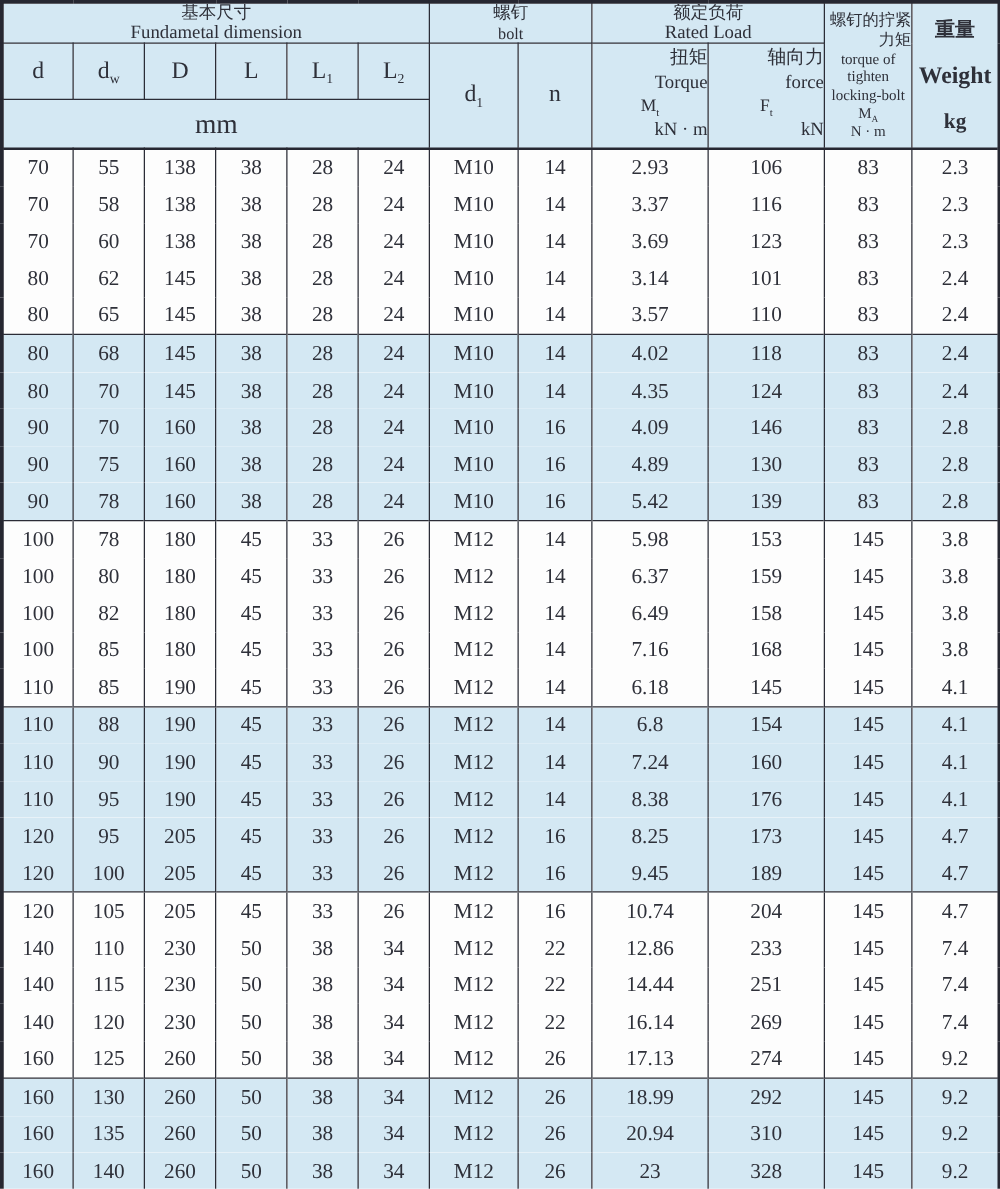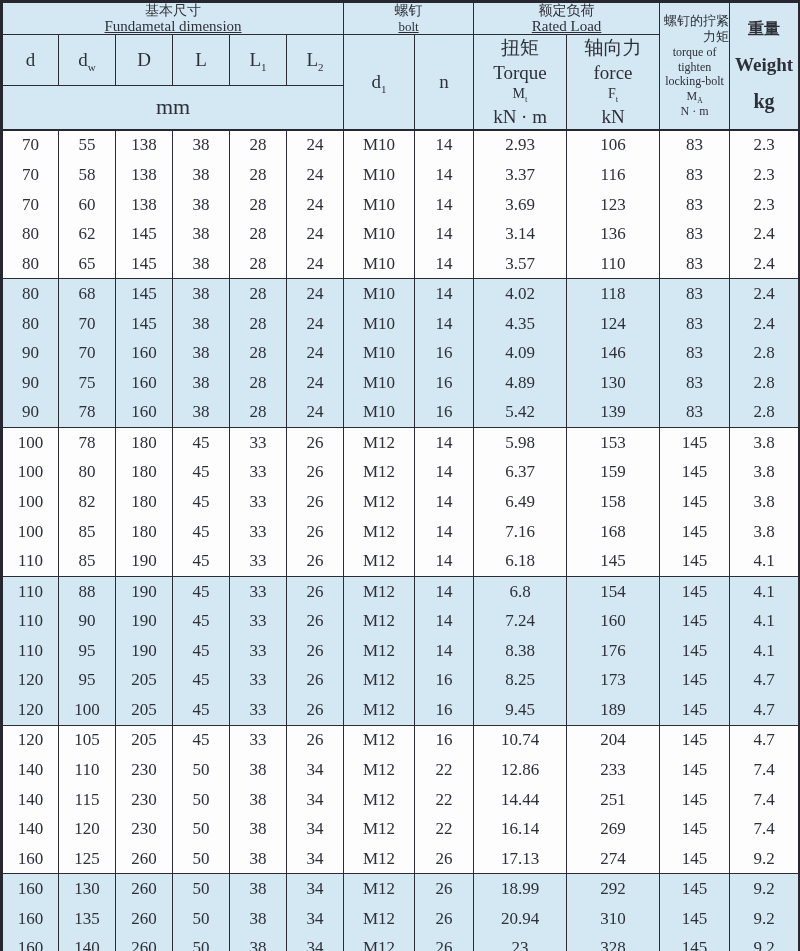--- a/index.html
+++ b/index.html
@@ -19,32 +19,32 @@
     padding:0;text-align:center;vertical-align:middle;
     font-weight:normal;color:#2e3039;
     overflow:hidden;
   }
   thead th{background:#d4e8f3;}
   thead{border-bottom:2px solid #262731;}
   .h-a{height:33px;}
   .h-b{height:45px;}
   .h-c{height:39px;}
   .zh{font-size:14px;line-height:16px;}
-  .en{font-size:15px;line-height:15px;text-decoration:underline;}
+  .en{font-size:15px;line-height:15px;}
   .sym{font-size:19px;}
   .sym sub{font-size:11px;}
   .mm-cell{font-size:22px;margin-top:12px;}
   .stack{display:flex;flex-direction:column;justify-content:center;line-height:1.32;font-size:14px;}
-  .stack .big{font-size:19px;}
+  .stack .big{font-size:15px;text-align:right;}
   .small-stack{display:flex;flex-direction:column;justify-content:center;line-height:1.22;font-size:12px;}
   .small-stack .zh-s{font-size:13px;text-align:right;}
   .weight-stack{display:flex;flex-direction:column;justify-content:space-around;height:108px;align-items:center;font-weight:bold;}
   .weight-stack .w-zh{font-size:16px;}
   .weight-stack .w-en{font-size:19px;}
-  .weight-stack .w-unit{font-size:20px;}
+  .weight-stack .w-unit{font-size:17px;}
   tbody td{
     border-top:none;border-bottom:none;
     font-size:17px;height:29.55px;
   }
   tbody tr.group-start td{border-top:1.5px solid #2b2c36;}
   tbody tr.shaded td{background:#d4e8f3;}
   sub{font-size:62%;line-height:0;}
 </style>
 </head>
 <body>
@@ -174,21 +174,21 @@
         <tr>
           <td>80</td>
           <td>62</td>
           <td>145</td>
           <td>38</td>
           <td>28</td>
           <td>24</td>
           <td>M10</td>
           <td>14</td>
           <td>3.14</td>
-          <td>136</td>
+          <td>101</td>
           <td>83</td>
           <td>2.4</td>
         </tr>
         <tr>
           <td>80</td>
           <td>65</td>
           <td>145</td>
           <td>38</td>
           <td>28</td>
           <td>24</td>

